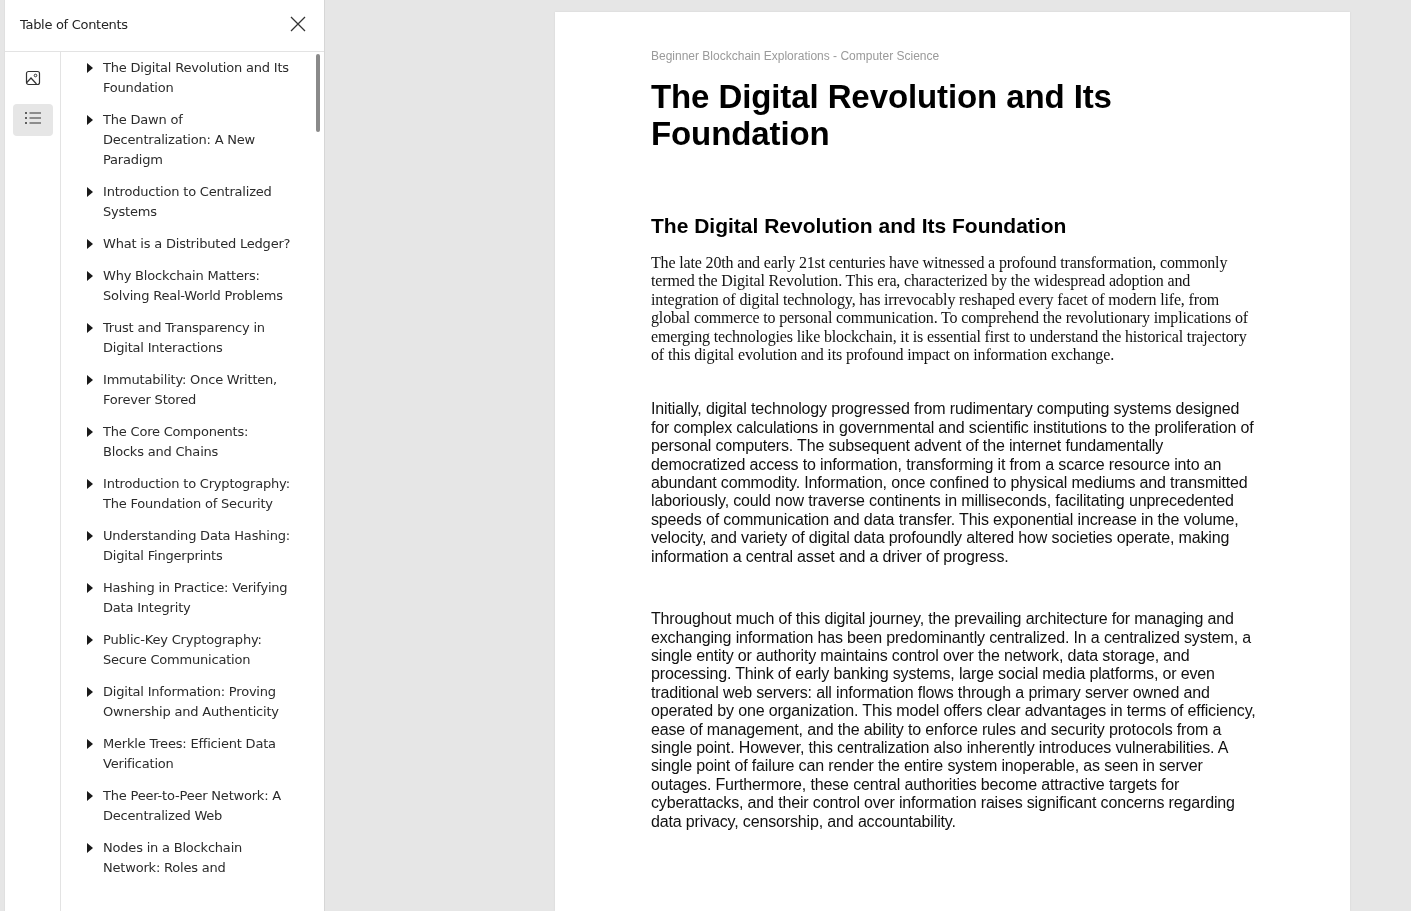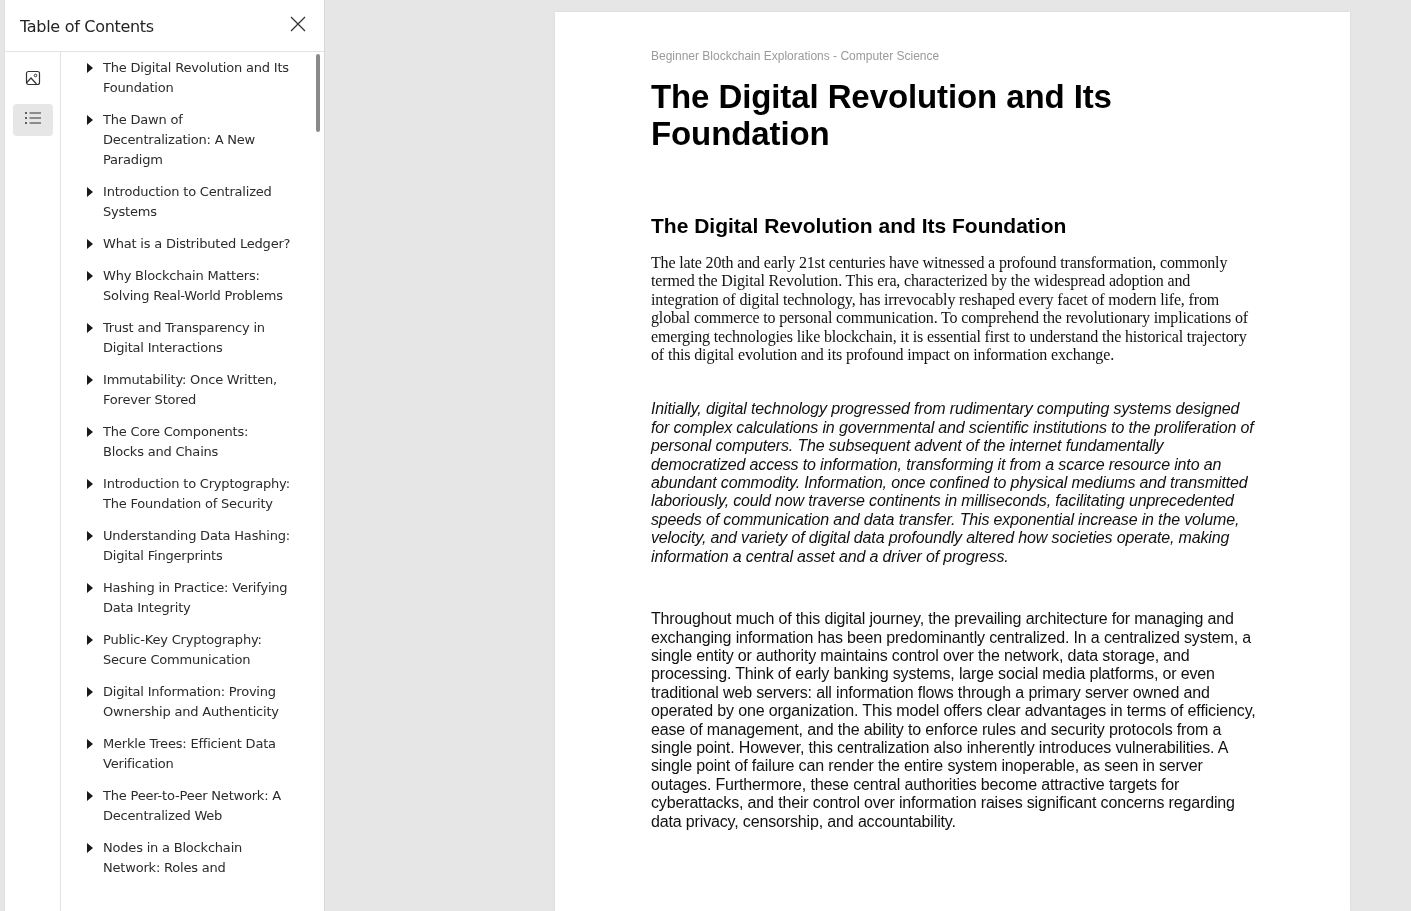--- a/index.html
+++ b/index.html
@@ -7,21 +7,21 @@
     body { position: relative; font-family: "Liberation Sans", sans-serif; }
 
     .sidebar {
       position: absolute; left: 4px; top: 0; width: 321px; height: 911px;
       background: #ffffff; border-left: 1px solid #e0e0e0; border-right: 1px solid #d6d6d6;
     }
     .sidebar-header {
       height: 52px; border-bottom: 1px solid #e3e3e3; position: relative;
     }
     .sidebar-title {
-      position: absolute; left: 15px; top: 17px; font-size: 16px; color: #242424;
+      position: absolute; left: 15px; top: 17px; font-size: 13px; color: #242424;
       font-family: "DejaVu Sans", sans-serif; letter-spacing: -0.3px;
     }
     .close-btn {
       position: absolute; left: 284px; top: 15px; width: 18px; height: 18px; cursor: pointer;
     }
     .rail {
       position: absolute; left: 0; top: 52px; width: 56px; bottom: 0;
       border-right: 1px solid #e3e3e3;
     }
     .rail-btn {
@@ -58,21 +58,21 @@
       margin-top: 15px; font-size: 33px; font-weight: bold; color: #000;
       line-height: 37px; letter-spacing: -0.1px;
     }
     .section-heading {
       margin-top: 61px; font-size: 21px; font-weight: bold; color: #000; line-height: 26px;
     }
     .para {
       font-size: 16px; line-height: 18.4px; color: #111; letter-spacing: -0.15px;
     }
     .para.p1 { margin-top: 15px; font-family: Liberation Serif, serif; }
-    .para.p2 { margin-top: 36px; font-style: italic; }
+    .para.p2 { margin-top: 36px; }
     .para.p3 { margin-top: 44px; }
   </style>
 </head>
 <body>
 
 <aside class="sidebar">
   <div class="sidebar-header">
     <span class="sidebar-title">Table of Contents</span>
     <span class="close-btn">
       <svg width="18" height="18" viewBox="0 0 18 18">

